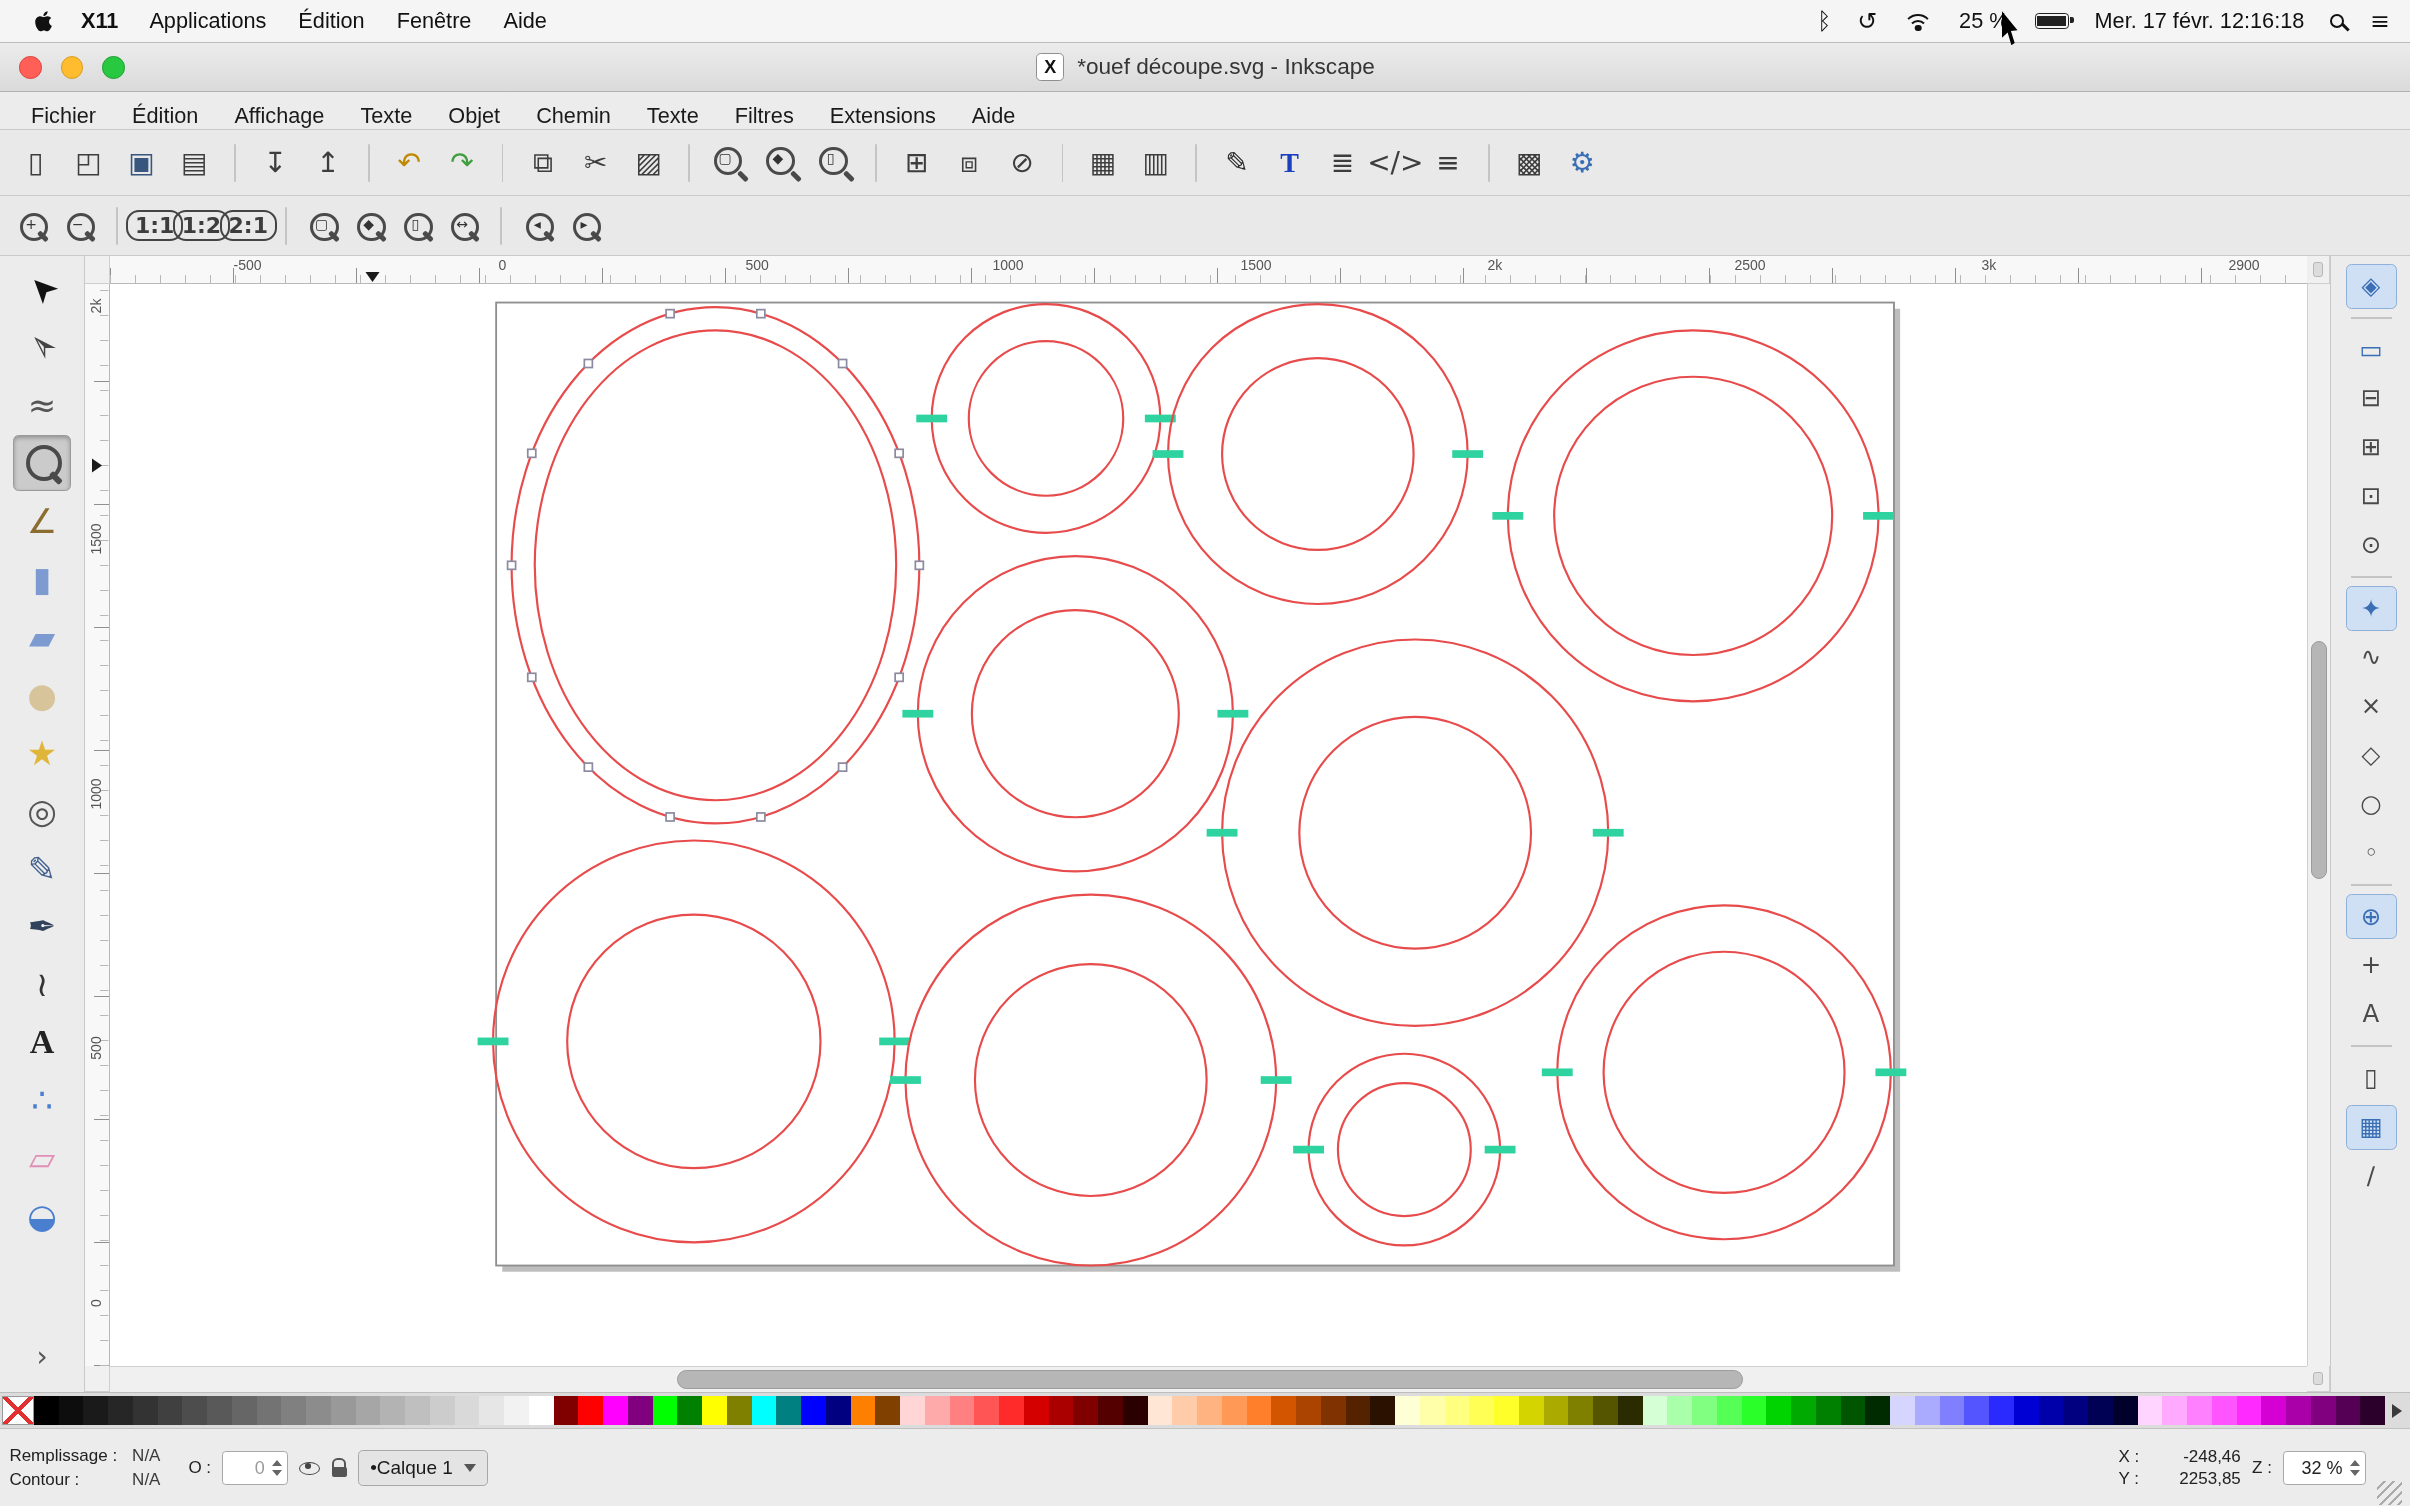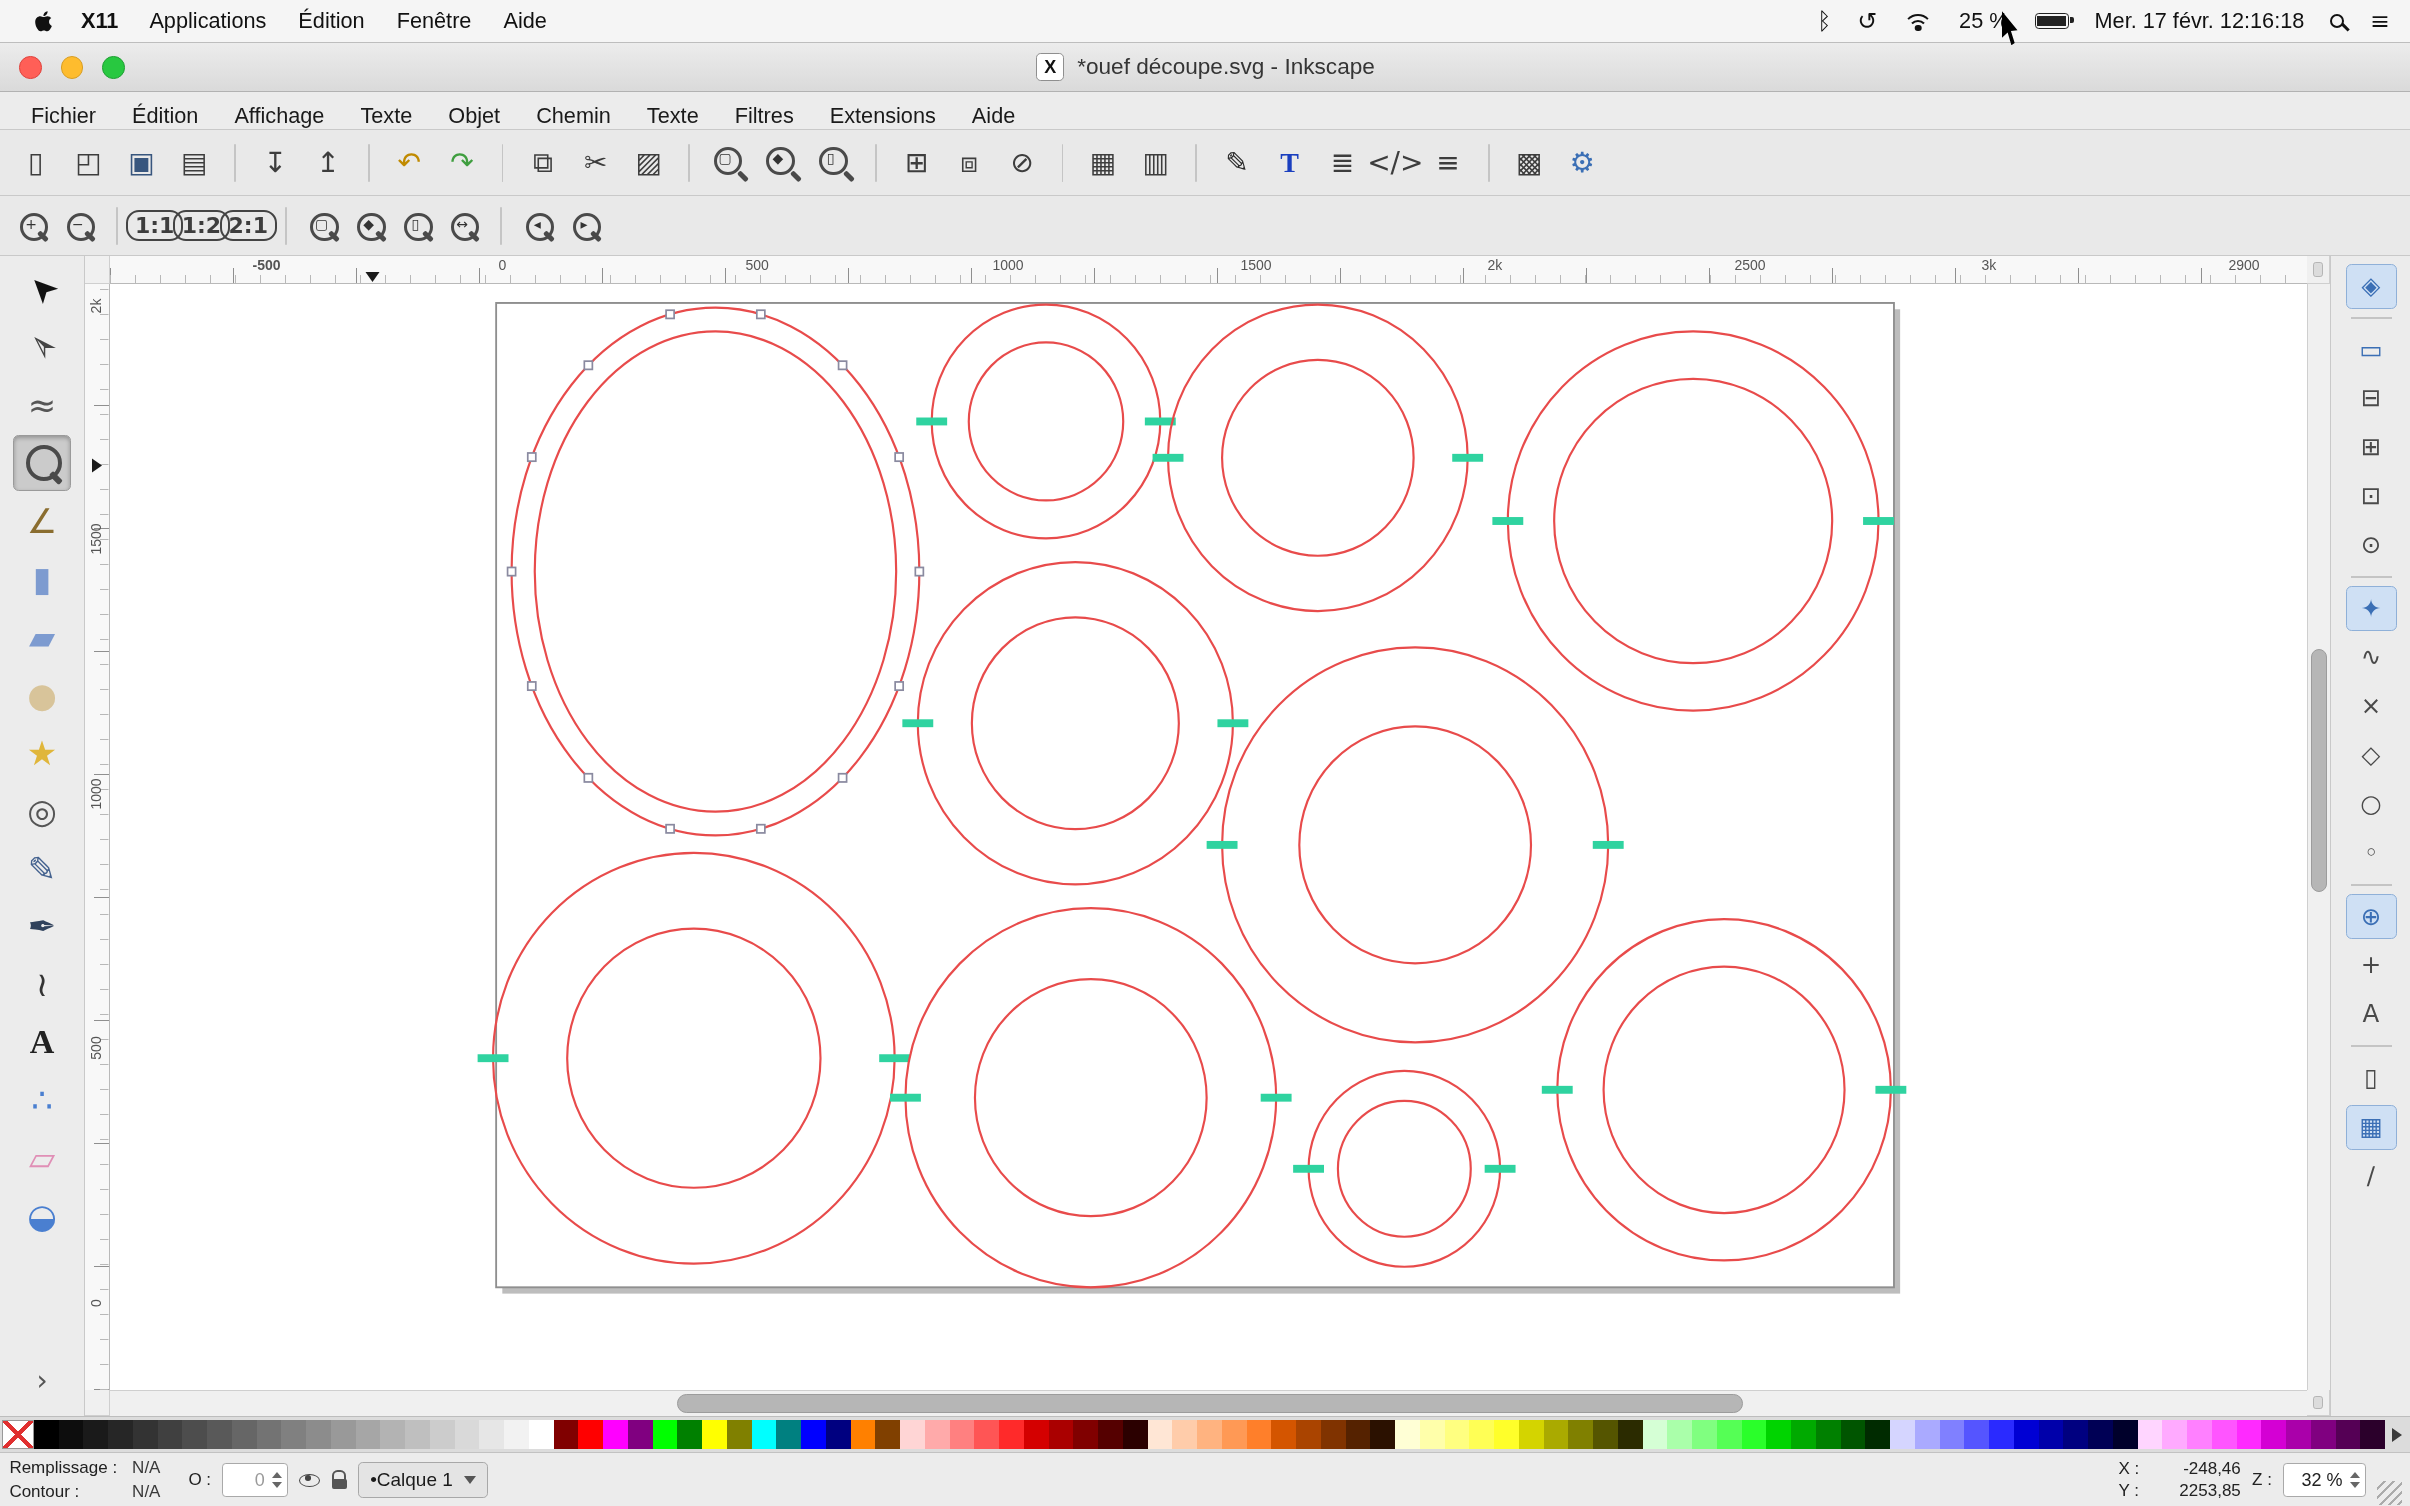--- a/index.html
+++ b/index.html
@@ -93,21 +93,21 @@
 
   
   .palette{height:36px;background:#dcdcdc;border-top:0.9px solid #bdbdbd;display:flex;align-items:stretch;padding:2.8px 1.9px;flex:0 0 auto;}
   .swatch{flex:1;}
   .swatch-none{flex:0 0 32px;background:#fff;border:0.9px solid #999;
     background-image:linear-gradient(45deg,transparent 44%,#e03030 44% 56%,transparent 56%),linear-gradient(-45deg,transparent 44%,#e03030 44% 56%,transparent 56%);}
   .palette-scroll{flex:0 0 24.5px;display:flex;align-items:center;justify-content:center;}
   .tri-right{width:0;height:0;border-left:10.4px solid #3a3a3a;border-top:7.5px solid transparent;border-bottom:7.5px solid transparent;}
 
   
-  .statusbar{height:55px;background:#ececec;border-top:0.9px solid #c2c2c2;display:flex;align-items:center;padding:0 9.4px;font-size:17px;color:#222;gap:11.3px;flex:0 0 auto;}
+  .statusbar{height:79px;background:#ececec;border-top:0.9px solid #c2c2c2;display:flex;align-items:center;padding:0 9.4px;font-size:17px;color:#222;gap:11.3px;flex:0 0 auto;}
   .fs-block{display:grid;grid-template-columns:auto auto;column-gap:15px;row-gap:3.8px;align-items:center;}
   .fs-val{color:#3a3a3a;min-width:45px;}
   .spin{display:flex;align-items:center;background:#fff;border:0.9px solid #a9a9a9;border-radius:3.8px;height:34px;padding:0 4.7px 0 9.4px;gap:7.5px;}
   .spin .val{min-width:32px;font-size:18px;color:#9a9a9a;text-align:right;}
   .spin.zoom .val{color:#222;min-width:49px;}
   .steppers{display:flex;flex-direction:column;gap:3.8px;}
   .tri-up{width:0;height:0;border-left:5.6px solid transparent;border-right:5.6px solid transparent;border-bottom:6.6px solid #666;}
   .tri-down{width:0;height:0;border-left:5.6px solid transparent;border-right:5.6px solid transparent;border-top:6.6px solid #666;}
   .ic-eye{width:21px;height:13px;border:1.9px solid #444;border-radius:50%;position:relative;display:inline-block;}
   .ic-eye::after{content:"";position:absolute;width:5.6px;height:5.6px;background:#444;border-radius:50%;left:4.7px;top:0.9px;}
@@ -389,21 +389,21 @@
           <span class="glyph" style="color: rgb(74, 127, 208);">◒</span>
         </div>
         <div class="tbtn">
           <span class="glyph" style="color: rgb(85, 85, 85);">›</span>
         </div>
       </div>
 
     <div class="center">
       <div class="corner"></div>
       <div class="hruler">
-          <span class="hlabel" style="left: 143px; font-weight: bold;">-500</span>
+          <span class="hlabel" style="left: 124px;">-500</span>
           <span class="hlabel" style="left: 389px;">0</span>
           <span class="hlabel" style="left: 636px;">500</span>
           <span class="hlabel" style="left: 883px;">1000</span>
           <span class="hlabel" style="left: 1131px;">1500</span>
           <span class="hlabel" style="left: 1378px;">2k</span>
           <span class="hlabel" style="left: 1625px;">2500</span>
           <span class="hlabel" style="left: 1872px;">3k</span>
           <span class="hlabel" style="left: 2119px;">2900</span>
           <span class="hmark" style="left: 263px;"></span>
         </div>

